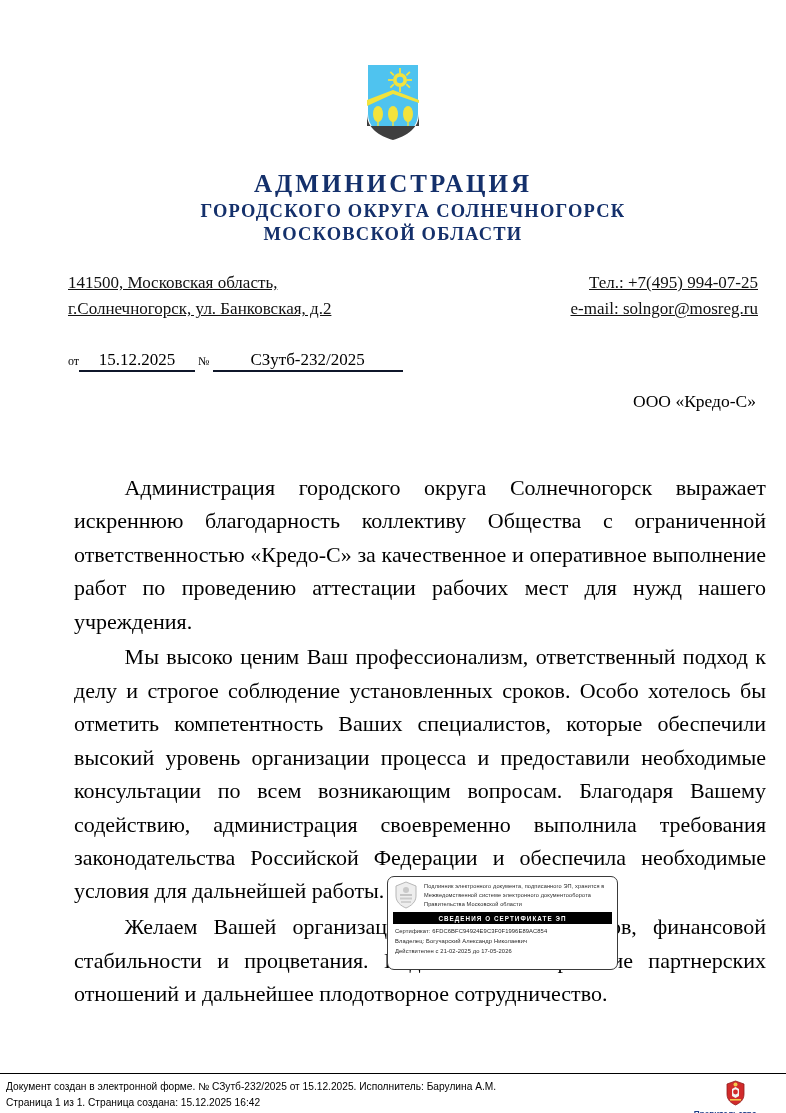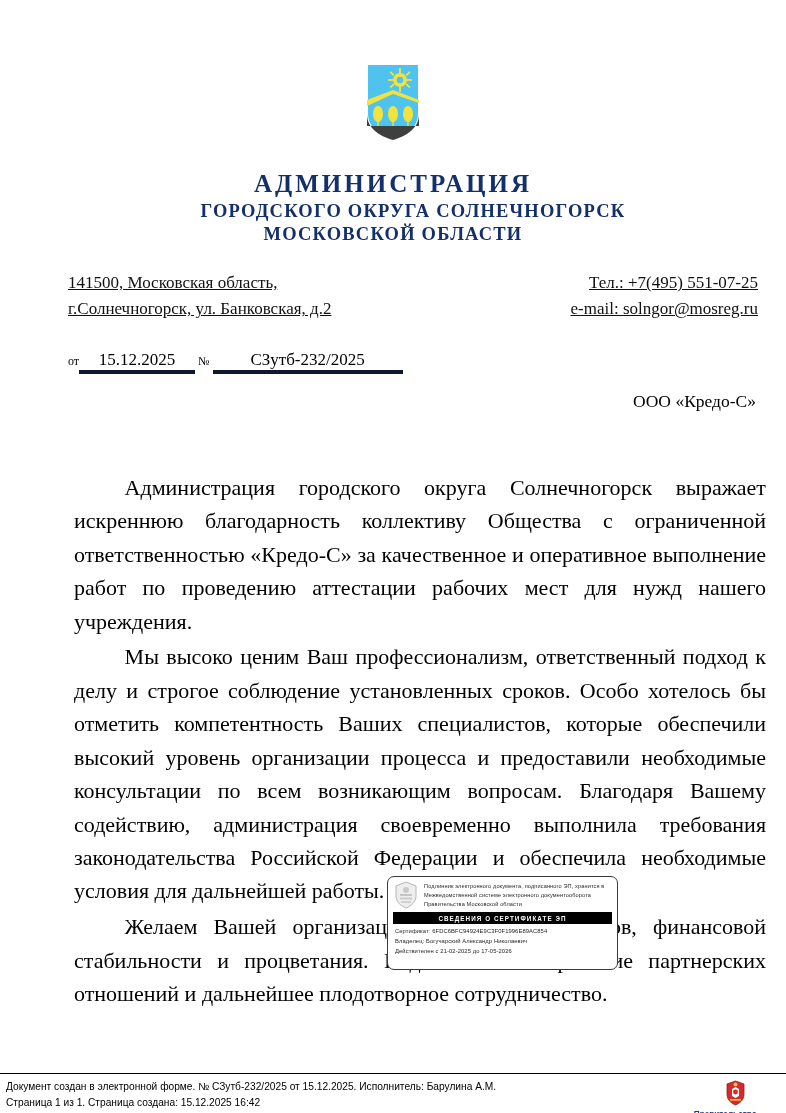--- a/index.html
+++ b/index.html
@@ -73,21 +73,21 @@
     position: absolute;
     top: 350px;
     left: 68px;
     font-size: 17px;
     display: flex;
     align-items: baseline;
     white-space: nowrap;
   }
   .docline .lbl { font-size: 12px; }
   .docline .fill {
-    border-bottom: 4px solid #0f172a;
+    border-bottom: 2px solid #0f172a;
     display: inline-block;
     text-align: center;
     padding: 0 2px;
   }
   .fill-date { min-width: 112px; }
   .fill-num  { min-width: 186px; }
   .docline .nolbl { font-size: 12px; padding: 0 3px; }
 
   
   .addressee {
@@ -262,21 +262,21 @@
     <div class="lh-2">ГОРОДСКОГО ОКРУГА СОЛНЕЧНОГОРСК</div>
     <div class="lh-3">МОСКОВСКОЙ ОБЛАСТИ</div>
   </div>
 
   <div class="contacts">
     <div class="left">
       <div>141500, Московская область,</div>
       <div>г.Солнечногорск, ул. Банковская, д.2</div>
     </div>
     <div class="right">
-      <div>Тел.: +7(495) 551-07-25</div>
+      <div>Тел.: +7(495) 994-07-25</div>
       <div>e-mail: solngor@mosreg.ru</div>
     </div>
   </div>
 
   <div class="docline">
     <span class="lbl">от</span>
     <span class="fill fill-date">15.12.2025</span>
     <span class="nolbl">№</span>
     <span class="fill fill-num">СЗутб-232/2025</span>
   </div>

